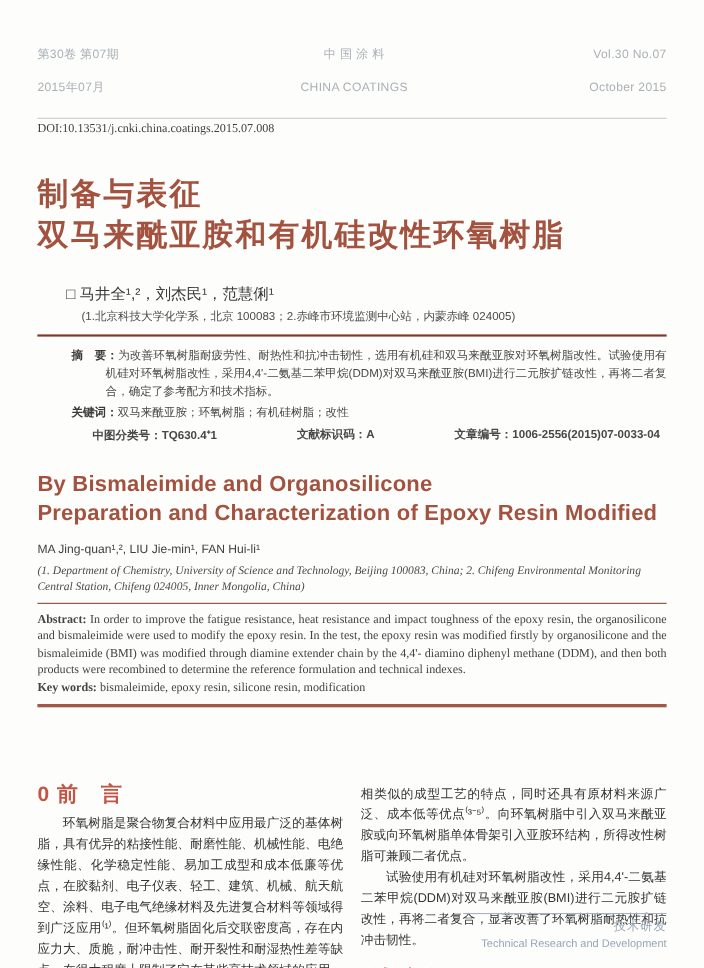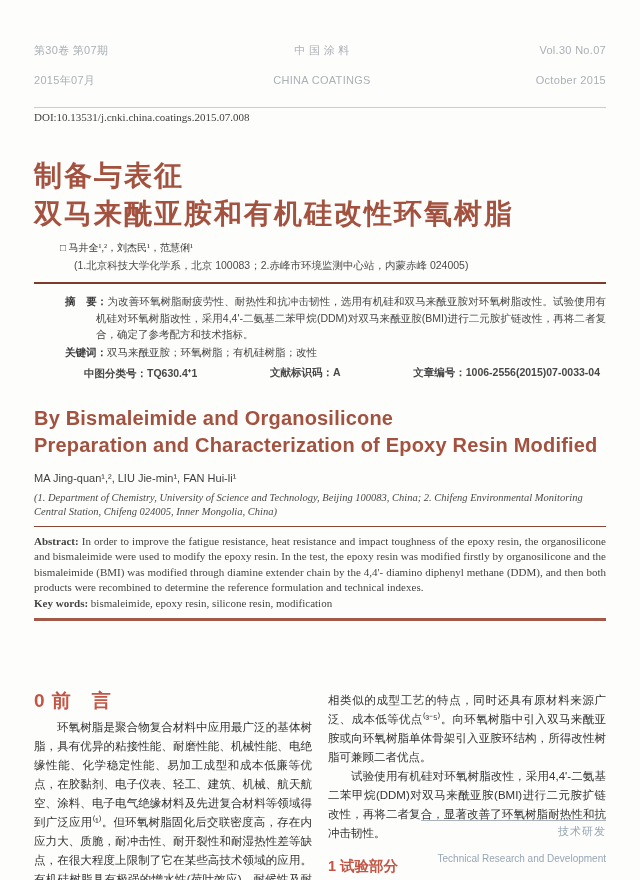--- a/index.html
+++ b/index.html
@@ -16,21 +16,21 @@
     font-size:11px; line-height:15px; color:#abb0b5; letter-spacing:.3px; }
   .jheader .col { white-space:pre-line; }
   .jheader .center { text-align:center; }
   .jheader .right { text-align:right; }
   .jheader-rule { border:none; border-top:1px solid #c9cdd0; margin-top:4px; }
   .doi { font-family:"Liberation Serif", serif; font-size:11px; color:#3f3f3f; margin-top:3px; }
 
   
   .title-zh { margin-top:34px; font-size:28px; line-height:38px; font-weight:bold;
     color:#a3523f; letter-spacing:2px; }
-  .authors-zh { margin-top:8px; margin-left:26px; font-size:10px; color:#3a3a3a;font-family:Liberation Serif, serif; }
+  .authors-zh { margin-top:26px; margin-left:26px; font-size:14px; color:#3a3a3a; }
   .affil-zh { margin-top:4px; margin-left:40px; font-size:10.5px; color:#4a4a4a; }
   .rule-dark { border:none; border-top:2px solid #7f3a2a; margin-top:9px; }
 
   
   .abs-zh { margin-top:9px; margin-left:31px; padding-left:31px; text-indent:-31px;
     font-size:10.5px; line-height:16.5px; color:#484848; text-align:justify; }
   .abs-zh .lbl, .kw-zh .lbl { font-weight:bold; color:#3a3a3a; }
   .kw-zh { margin-top:3px; margin-left:31px; font-size:10.5px; color:#484848; }
   .meta-zh { margin-top:6px; margin-left:50px; margin-right:6px; display:flex;
     justify-content:space-between; font-size:10.5px; color:#484848; }
@@ -57,21 +57,21 @@
   .h-sec2 { color:#c25544; font-size:14.5px; font-weight:bold; margin-top:14px; margin-bottom:4px; }
   .colmn p { text-indent:2em; }
   .colmn p.cont { text-indent:0; }
 
   
   .pfooter { position:absolute; right:34px; bottom:16px; width:260px; text-align:right;
     color:#97a6b4; }
   .pfooter .pageno { font-size:13px; padding-right:2px; }
   .pfooter .frule { border:none; border-top:1px solid #a8b3bd; width:185px; margin:2px 0 3px auto; }
   .pfooter .col-zh { font-size:11px; letter-spacing:1px; }
-  .pfooter .col-en { font-size:10px; margin-top:14px; }
+  .pfooter .col-en { font-size:10px; margin-top:4px; }
 </style>
 </head>
 <body>
 
 <div class="page">
   <div class="content">
 
     <div class="jheader">
       <div class="col left">
         <div>第30卷 第07期</div>

